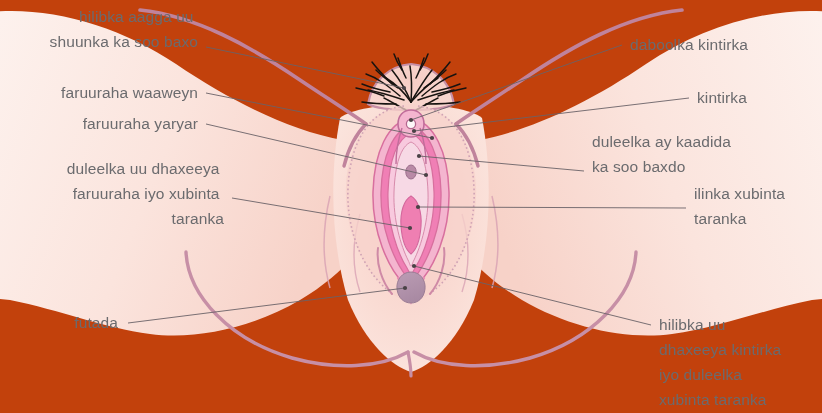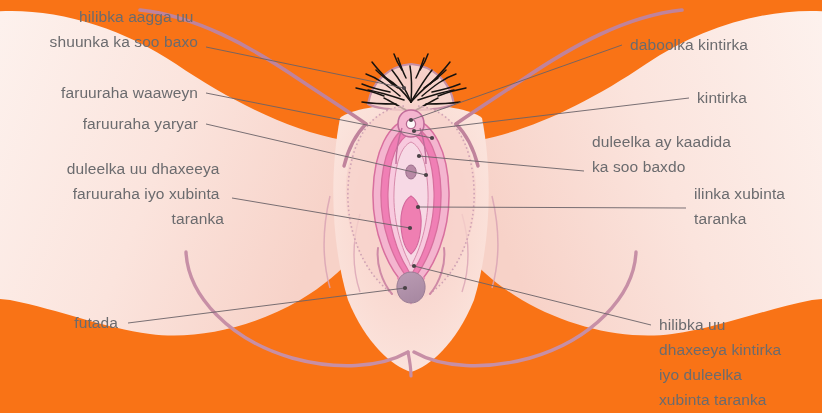--- a/index.html
+++ b/index.html
@@ -8,21 +8,21 @@
     padding: 0;
     background: #ffffff;
   }
   body {
     font-family: "Liberation Sans", sans-serif;
   }
   #page {
     position: relative;
     width: 822px;
     height: 413px;
-    background: #f97316;
+    background: #c2410c;
     overflow: hidden;
   }
   #diagram-svg {
     position: absolute;
     left: 0;
     top: 0;
     width: 822px;
     height: 413px;
     display: block;
   }

